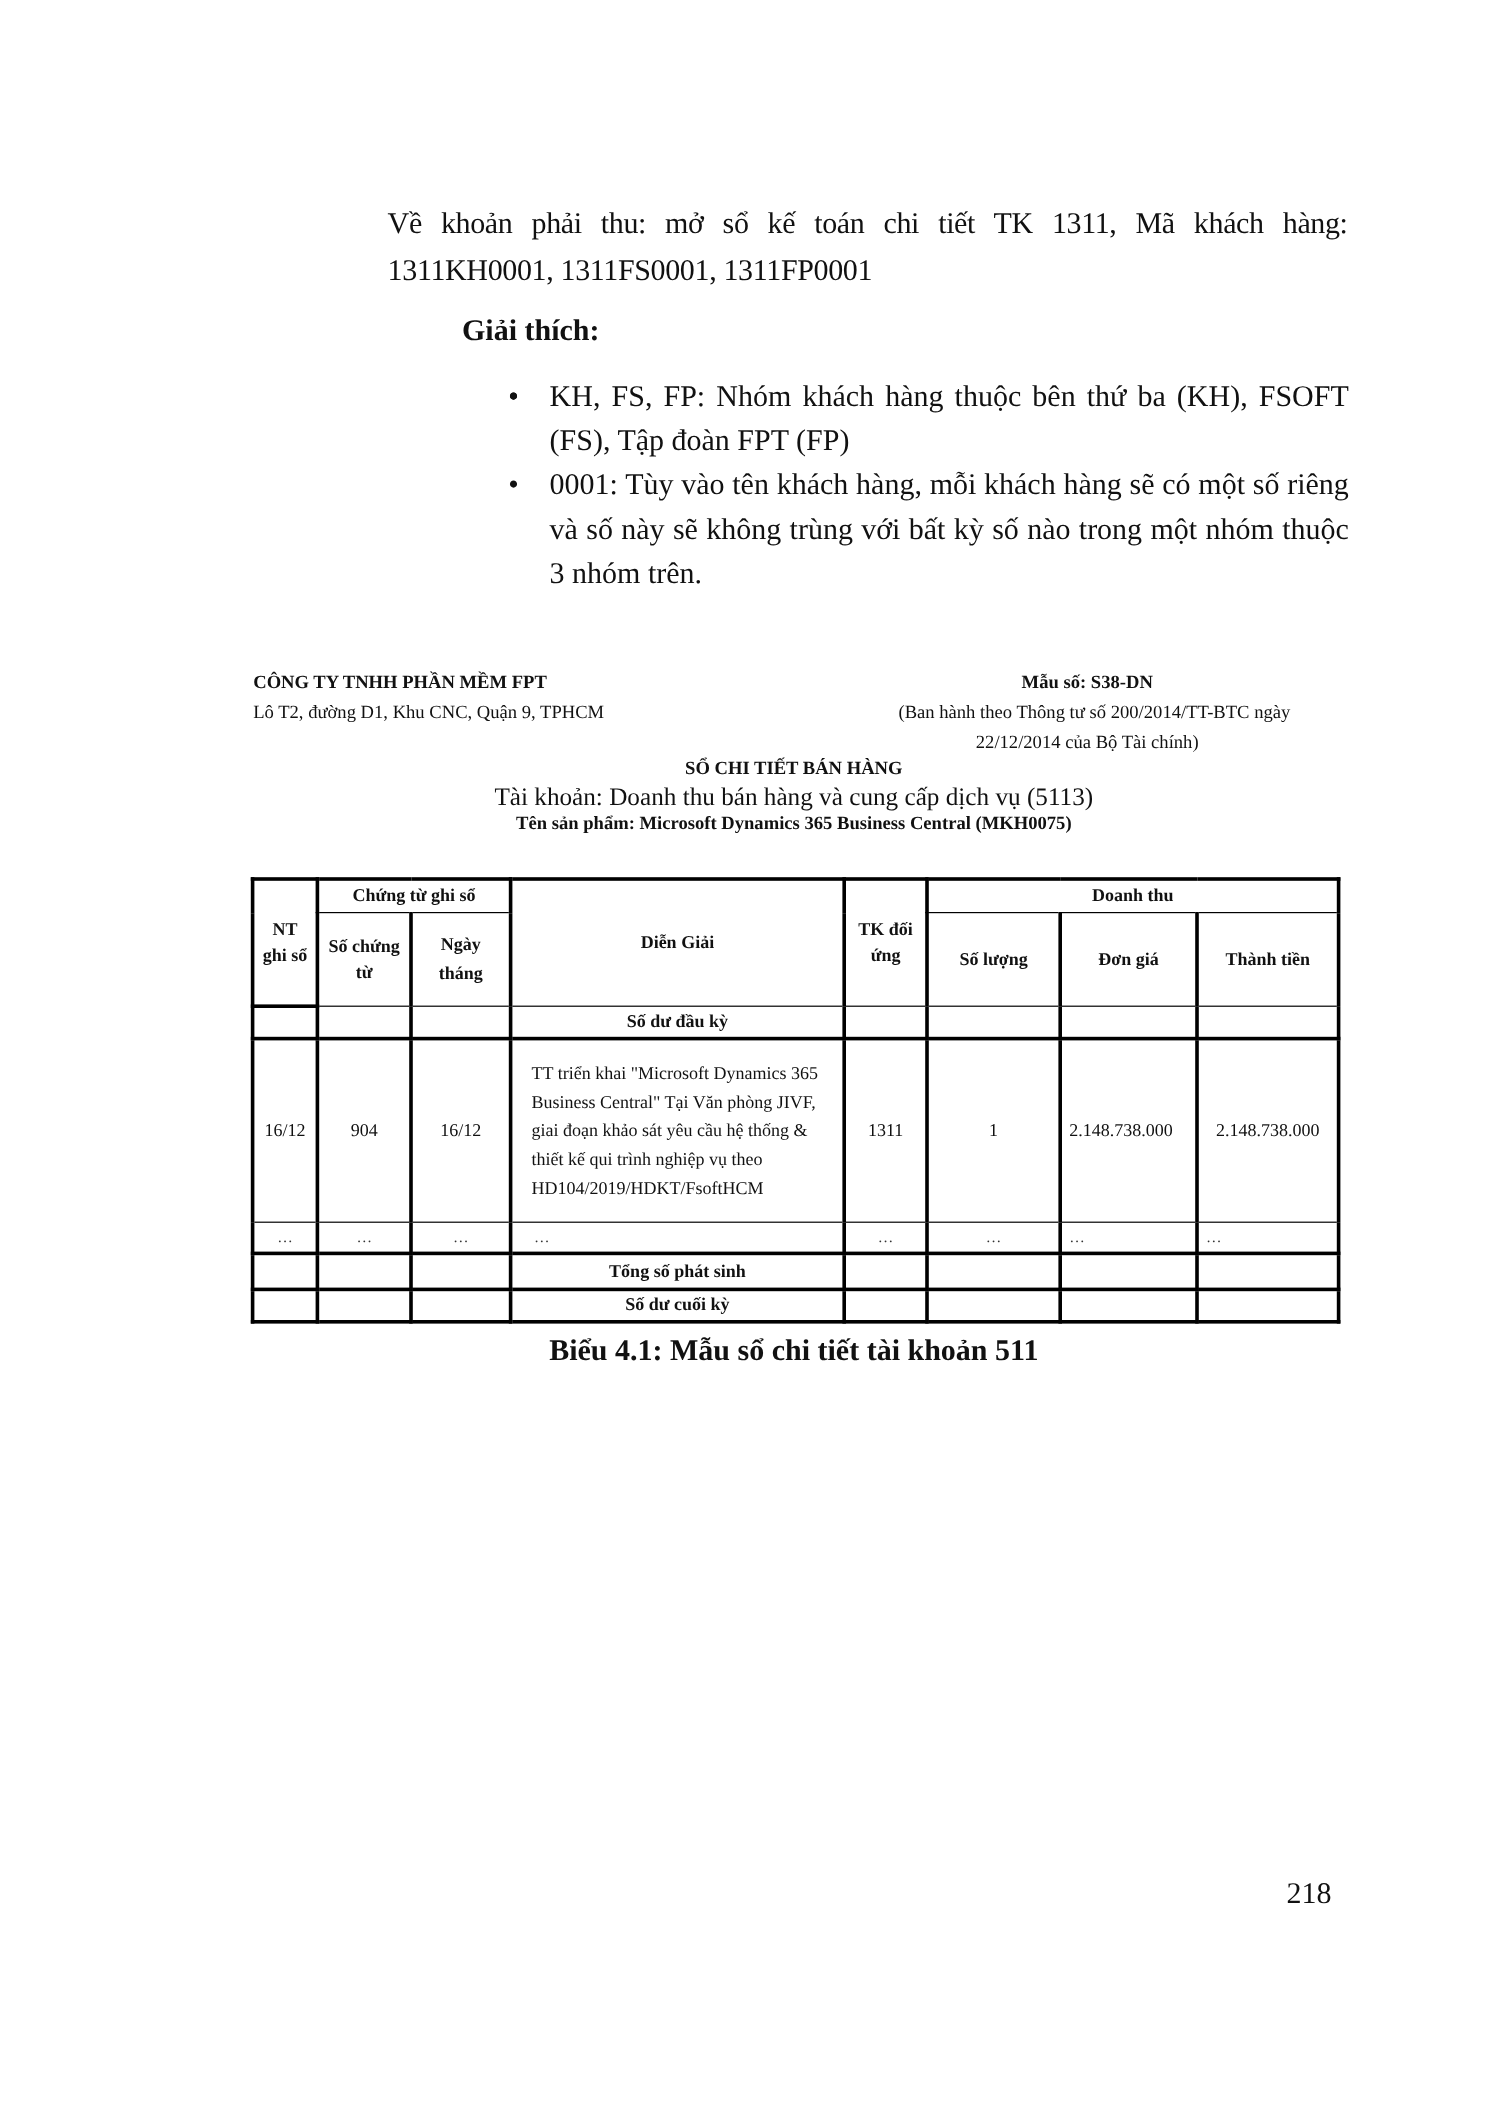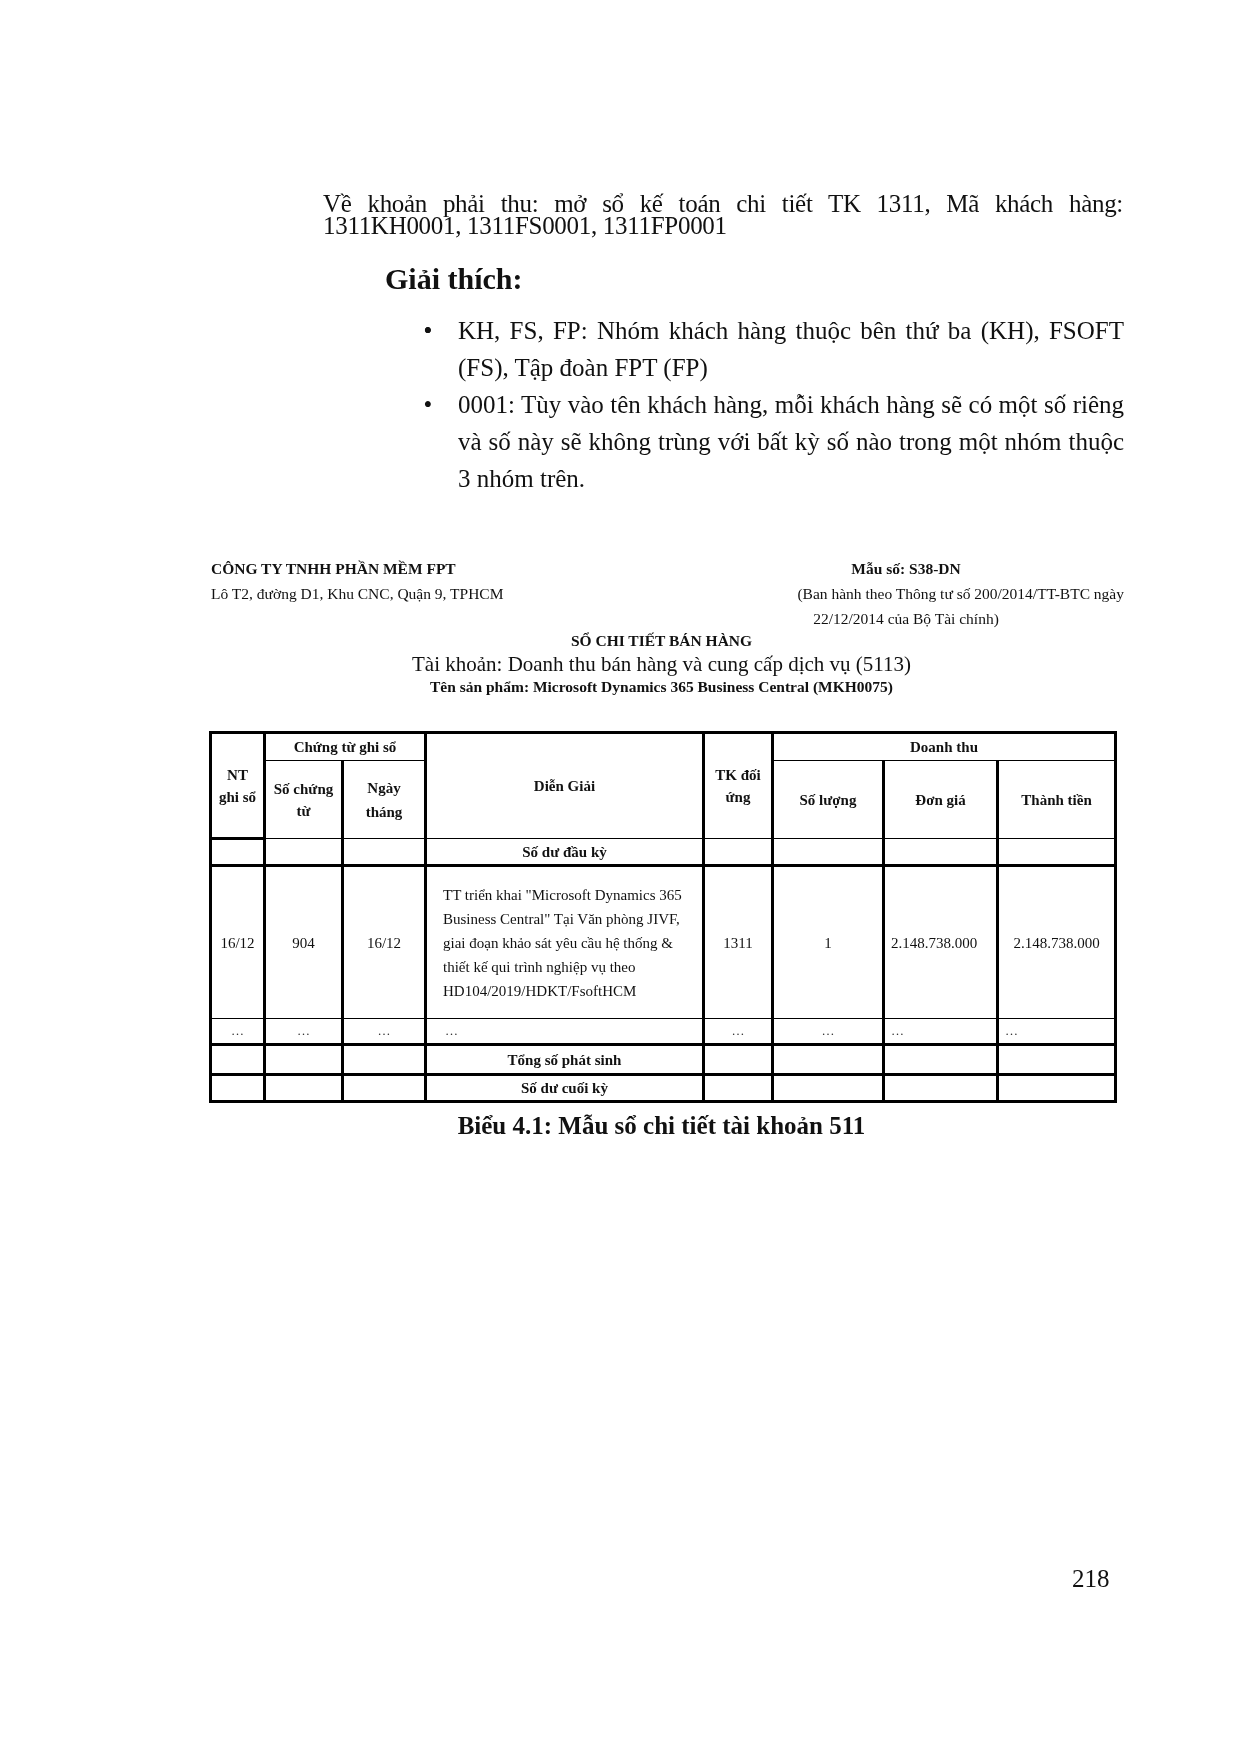--- a/index.html
+++ b/index.html
@@ -4,33 +4,33 @@
   <style>
     html, body { margin: 0; padding: 0; background: #ffffff; }
     body {
       width: 1240px; height: 1754px; position: relative; overflow: hidden;
       font-family: "Liberation Serif", "DejaVu Serif", serif; color: #111;
     }
     .abs { position: absolute; }
     .para {
       font-size: 25px; line-height: 37px; letter-spacing: -0.3px;
     }
-    .p1 { left: 323px; top: 185px; width: 800px; text-align: justify; text-align-last: justify; }
+    .p1 { left: 323px; top: 168px; width: 800px; text-align: justify; text-align-last: justify; }
     .p1b { left: 323px; top: 207px; }
-    .heading { left: 385px; top: 262px; font-weight: bold; font-size: 30px; text-align: center; }
+    .heading { left: 385px; top: 262px; font-weight: bold; font-size: 25px; text-align: center; }
     .bullets { left: 418px; top: 312px; width: 706px; margin: 0; padding: 0; list-style: none; }
     .bullets li { position: relative; padding-left: 40px; font-size: 25px; line-height: 37px; text-align: justify; margin-bottom: 0; }
     .bullets li .bul { position: absolute; left: 0; top: 0; width: 20px; text-align: center; }
     .bullets li.spread .txt { display: block; text-align: justify; }
 
     .small { font-size: 15.5px; line-height: 24px; }
     .company { left: 211px; top: 557px; font-weight: bold; }
     .address { left: 211px; top: 582px; }
     .form-no { left: 700px; top: 557px; width: 412px; text-align: center; font-weight: bold; }
-    .form-note1 { left: 700px; top: 582px; width: 424px; text-align: right; }
+    .form-note1 { left: 700px; top: 582px; width: 424px; text-align: center; }
     .form-note2 { left: 700px; top: 607px; width: 412px; text-align: center; }
 
     .title-block { left: 209px; top: 629px; width: 905px; text-align: center; }
     .title-block .t1 { font-weight: bold; font-size: 15.5px; line-height: 24px; }
     .title-block .t2 { font-weight: bold; font-size: 15.5px; line-height: 24px; }
     .title-block .t3 { font-size: 21px; line-height: 23px; }
     .title-block .t4 { font-weight: bold; font-size: 15.5px; line-height: 21px; }
 
     table.ledger {
       position: absolute; left: 209px; top: 731px; width: 905px;

